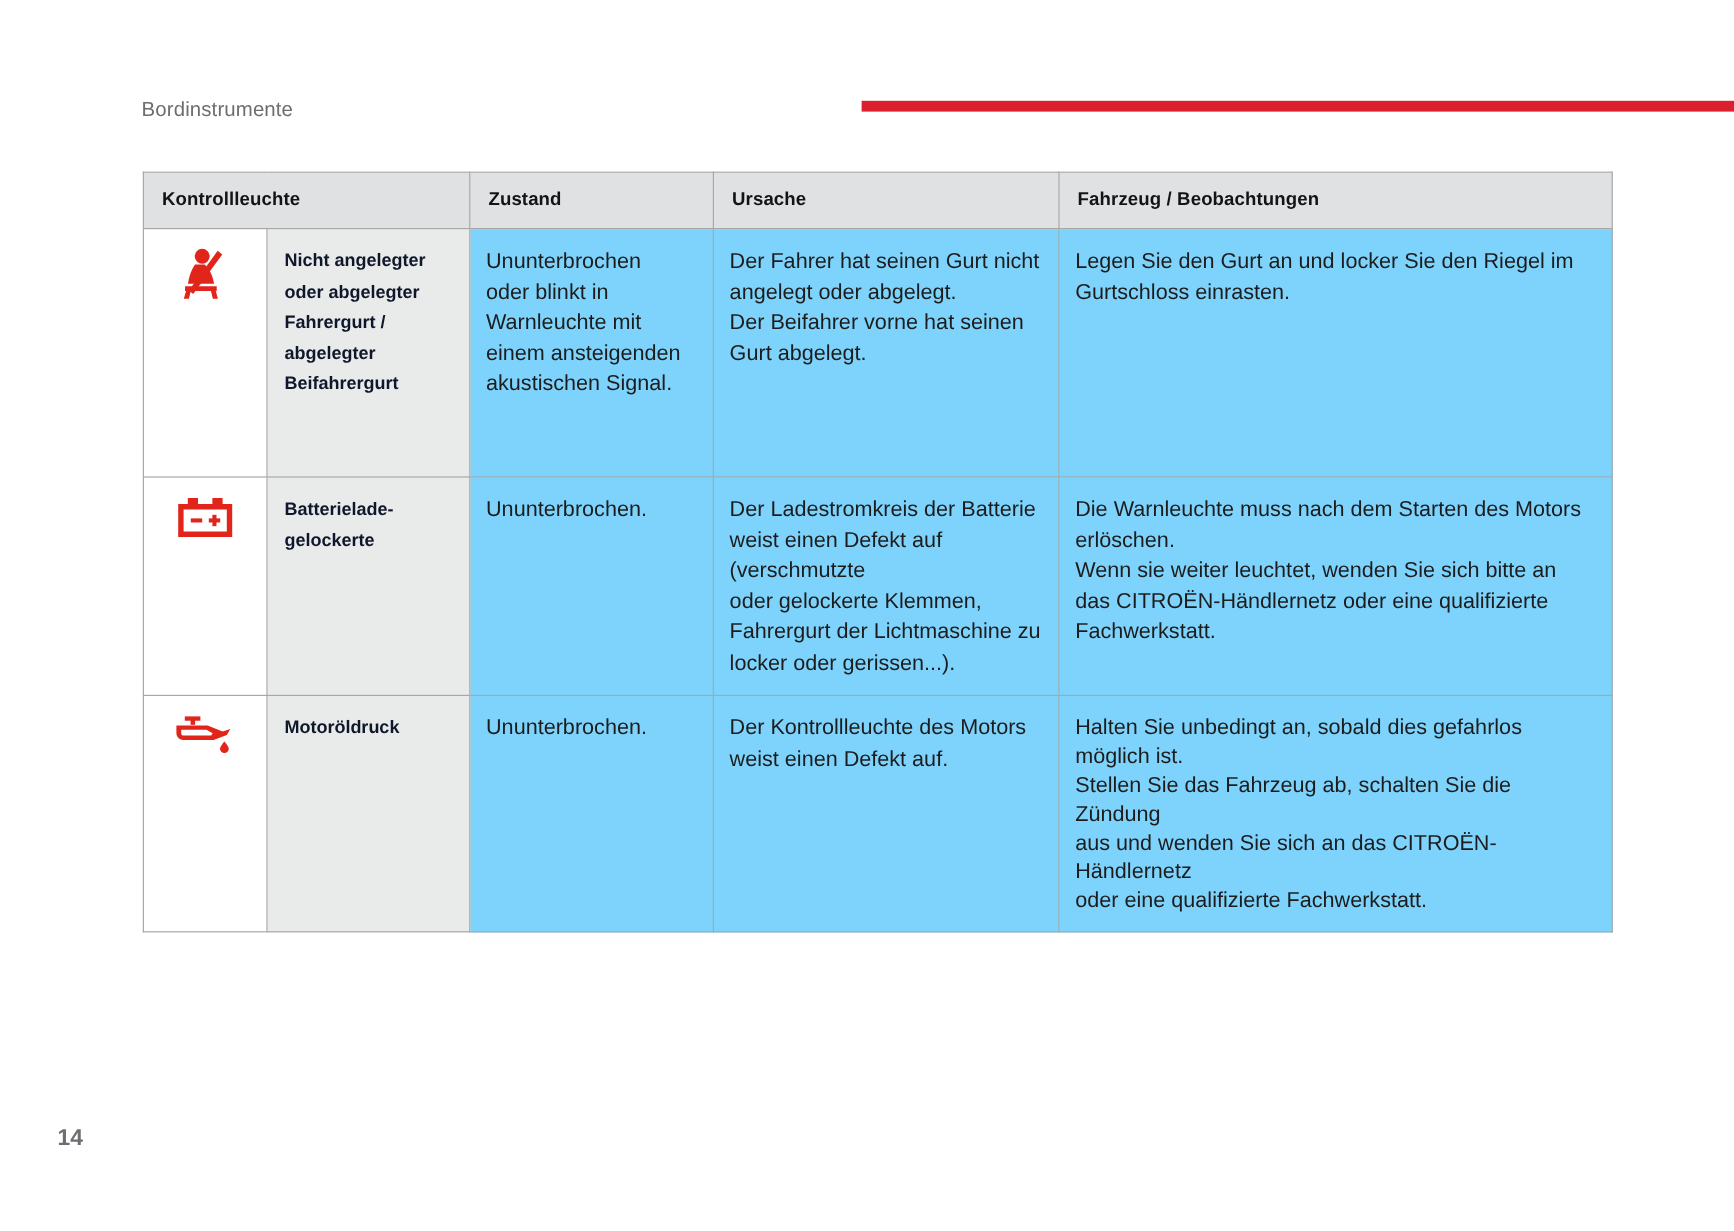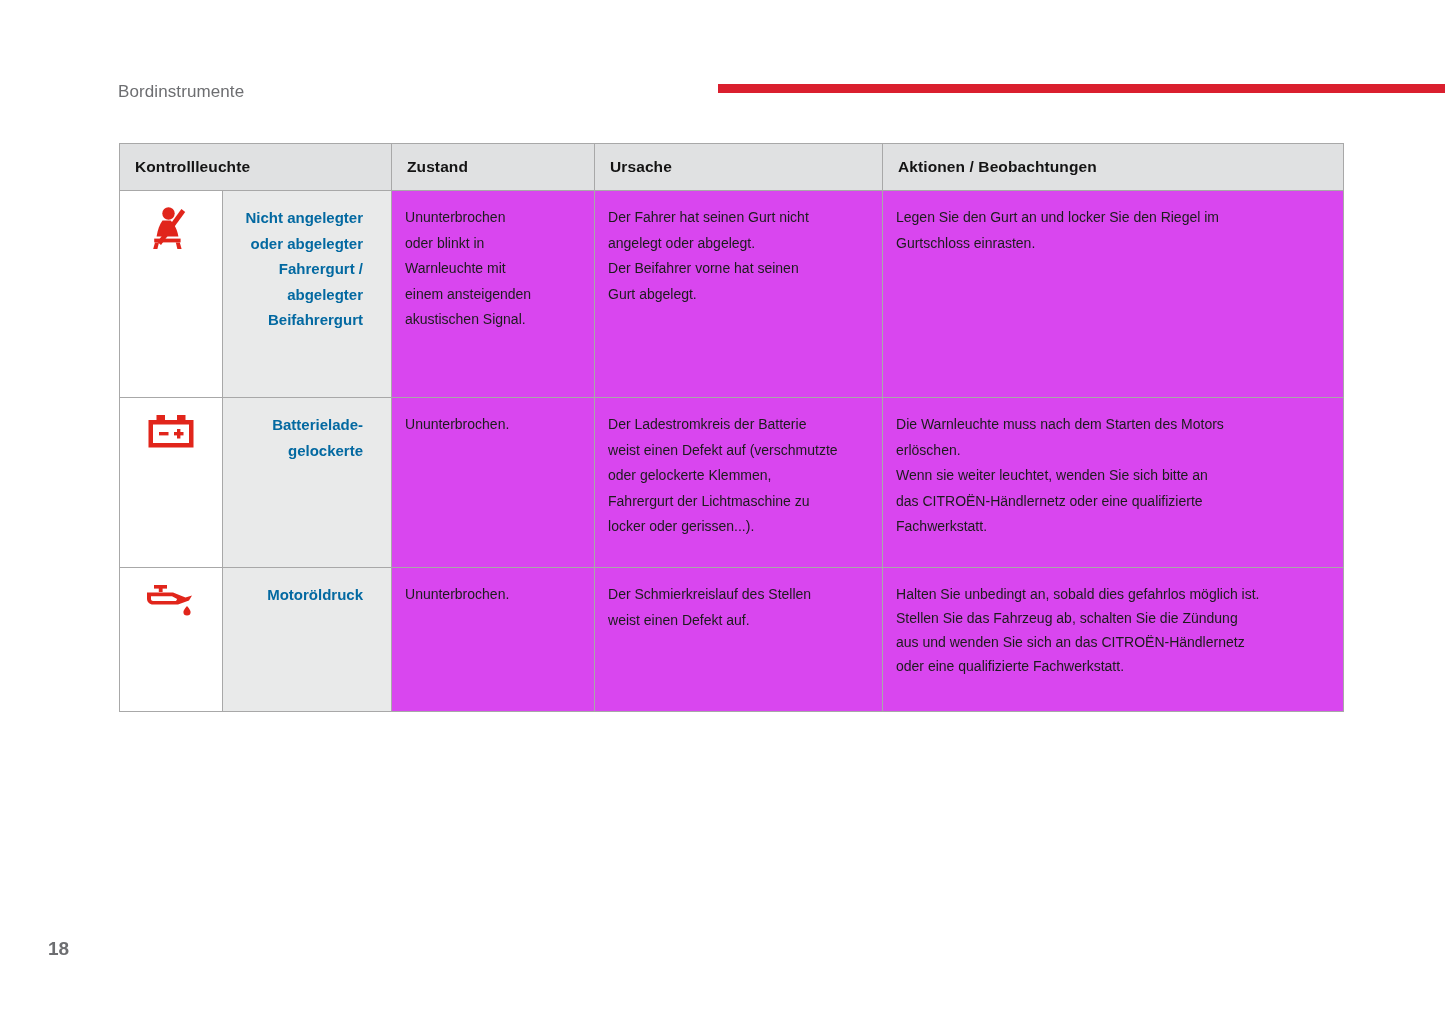--- a/index.html
+++ b/index.html
@@ -79,28 +79,27 @@
   
   td.icon-cell {
     background: #ffffff;
     text-align: center;
     padding-top: 14px;
   }
   td.name-cell {
     background: #e9eaea;
     font-size: 15px;
     font-weight: bold;
-    color: #0369a1;
+    color: #0f172a;
     line-height: 25.5px;
-    padding: 14px 28px 14px 14px;
-    text-align: right;
+    padding: 14px 12px 14px 14px;
   }
   td.body-cell {
-    background: #d946ef;
-    font-size: 14px;
+    background: #7dd3fc;
+    font-size: 18px;
     color: #1c1c1c;
     line-height: 25.5px;
     padding: 14px 12px 14px 13px;
   }
   td.body-cell.tight {
     line-height: 24px;
   }
   .row-seatbelt td { height: 178px; }
   .row-battery  td { height: 141px; }
   .row-oil      td { height: 115px; }
@@ -142,21 +141,21 @@
     <col class="c-name">
     <col class="c-state">
     <col class="c-cause">
     <col class="c-action">
   </colgroup>
   <thead>
     <tr>
       <th colspan="2">Kontrollleuchte</th>
       <th>Zustand</th>
       <th>Ursache</th>
-      <th>Aktionen / Beobachtungen</th>
+      <th>Fahrzeug / Beobachtungen</th>
     </tr>
   </thead>
   <tbody>
 
     <tr class="row-seatbelt">
       <td class="icon-cell">
         <span class="icon-wrap belt">
           <svg viewBox="0 0 40 48" width="40" height="48" aria-hidden="true">
             <g fill="#e1251b">
 
@@ -283,27 +282,27 @@
           </svg>
         </span>
       </td>
       <td class="name-cell">
         <span class="txt-line">Motoröldruck</span>
       </td>
       <td class="body-cell">
         <span class="txt-line">Ununterbrochen.</span>
       </td>
       <td class="body-cell">
-        <span class="txt-line">Der Schmierkreislauf des Stellen</span>
+        <span class="txt-line">Der Kontrollleuchte des Motors</span>
         <span class="txt-line">weist einen Defekt auf.</span>
       </td>
       <td class="body-cell tight">
         <span class="txt-line">Halten Sie unbedingt an, sobald dies gefahrlos möglich ist.</span>
         <span class="txt-line">Stellen Sie das Fahrzeug ab, schalten Sie die Zündung</span>
         <span class="txt-line">aus und wenden Sie sich an das CITROËN-Händlernetz</span>
         <span class="txt-line">oder eine qualifizierte Fachwerkstatt.</span>
       </td>
     </tr>
 
   </tbody>
 </table>
 
-<div class="page-number">18</div>
+<div class="page-number">14</div>
 
 </body></html>

